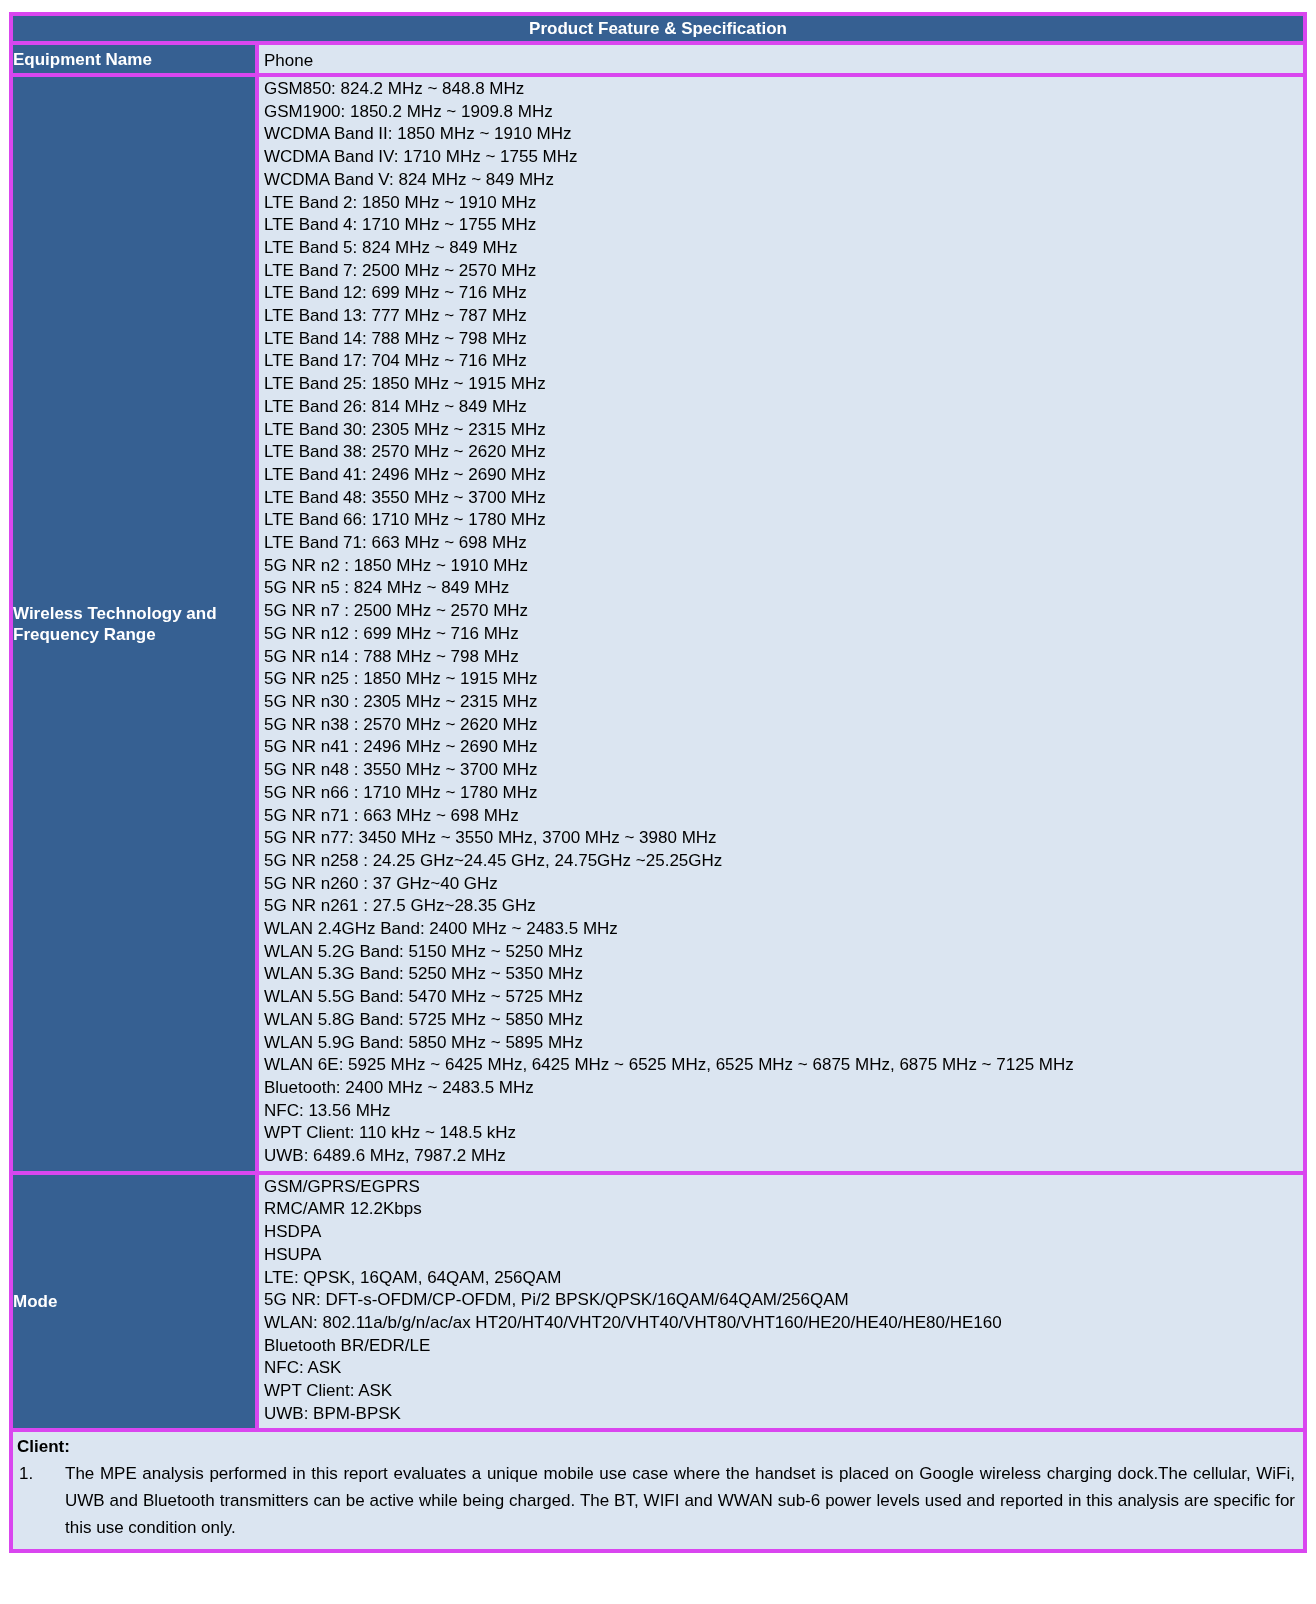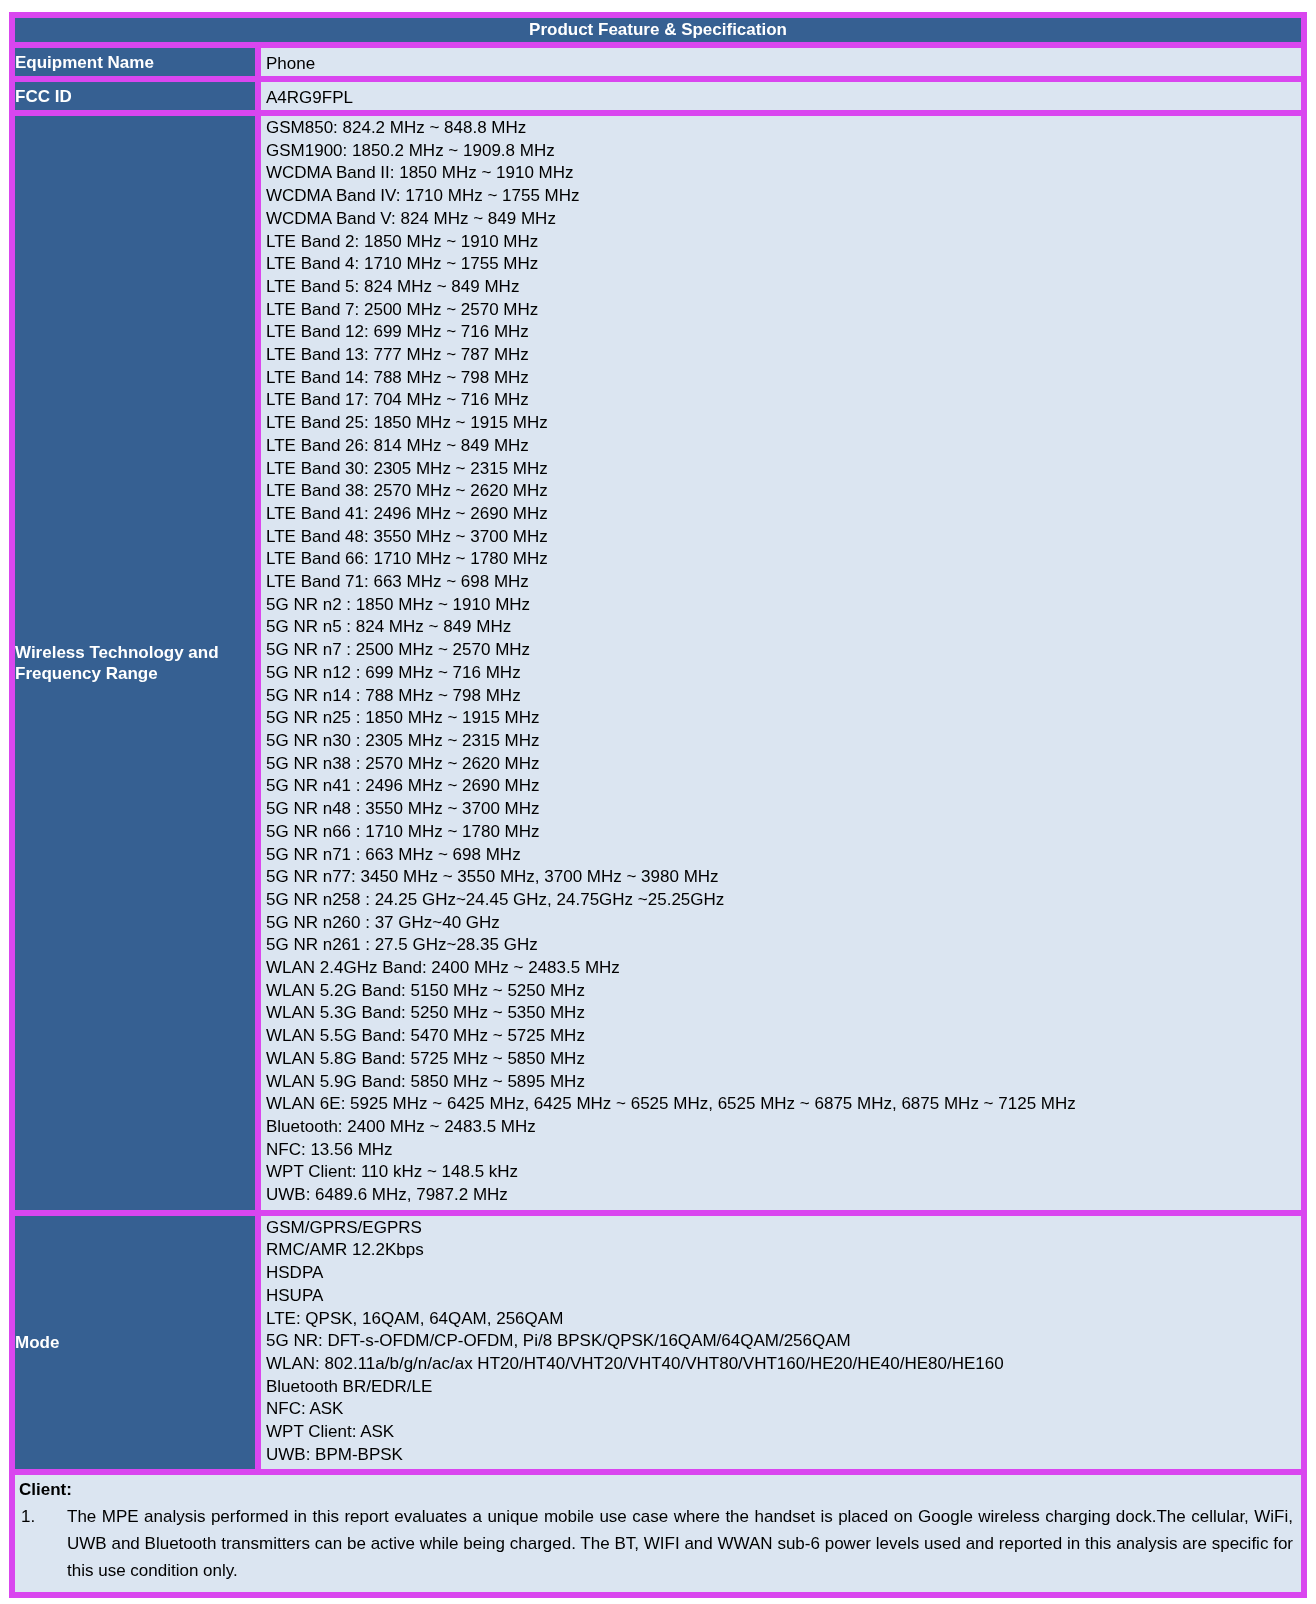--- a/index.html
+++ b/index.html
@@ -10,21 +10,21 @@
   }
   body { width: 1316px; }
   .page { width: 1316px; min-height: 1604px; padding: 12px 9px 8px 9px; }
 
   table.spec {
     width: 100%;
     border-collapse: collapse;
     table-layout: fixed;
   }
   table.spec { border: 3px solid #000; }
-  table.spec td, table.spec th { border: 6px solid #d946ef; }
+  table.spec td, table.spec th { border: 4px solid #d946ef; }
 
   col.c1 { width: 246px; }
 
   .title-row th {
     background: #366092;
     color: #ffffff;
     font-size: 17px;
     font-weight: bold;
     text-align: center;
     height: 29px;
@@ -92,24 +92,20 @@
         <tr class="title-row">
       <th colspan="2">Product Feature &amp; Specification</th>
     </tr>
 
     <tr class="simple">
       <td class="lbl">Equipment Name</td>
       <td class="val">Phone</td>
     </tr>
 
 
-    <tr class="simple">
-      <td class="lbl">FCC ID</td>
-      <td class="val">A4RG9FPL</td>
-    </tr>
 
     <tr>
       <td class="lbl">Wireless Technology and Frequency Range</td>
       <td class="val multi">GSM850: 824.2 MHz ~ 848.8 MHz
 GSM1900: 1850.2 MHz ~ 1909.8 MHz
 WCDMA Band II: 1850 MHz ~ 1910 MHz
 WCDMA Band IV: 1710 MHz ~ 1755 MHz
 WCDMA Band V: 824 MHz ~ 849 MHz
 LTE Band 2: 1850 MHz ~ 1910 MHz
 LTE Band 4: 1710 MHz ~ 1755 MHz
@@ -156,21 +152,21 @@
 UWB: 6489.6 MHz, 7987.2 MHz</td>
     </tr>
 
     <tr>
       <td class="lbl">Mode</td>
       <td class="val multi">GSM/GPRS/EGPRS
 RMC/AMR 12.2Kbps
 HSDPA
 HSUPA
 LTE: QPSK, 16QAM, 64QAM, 256QAM
-5G NR: DFT-s-OFDM/CP-OFDM, Pi/8 BPSK/QPSK/16QAM/64QAM/256QAM
+5G NR: DFT-s-OFDM/CP-OFDM, Pi/2 BPSK/QPSK/16QAM/64QAM/256QAM
 WLAN: 802.11a/b/g/n/ac/ax HT20/HT40/VHT20/VHT40/VHT80/VHT160/HE20/HE40/HE80/HE160
 Bluetooth BR/EDR/LE
 NFC: ASK
 WPT Client: ASK
 UWB: BPM-BPSK</td>
     </tr>
 
     <tr>
       <td class="remark-cell" colspan="2">
         <div class="remark-heading">Client:</div>

